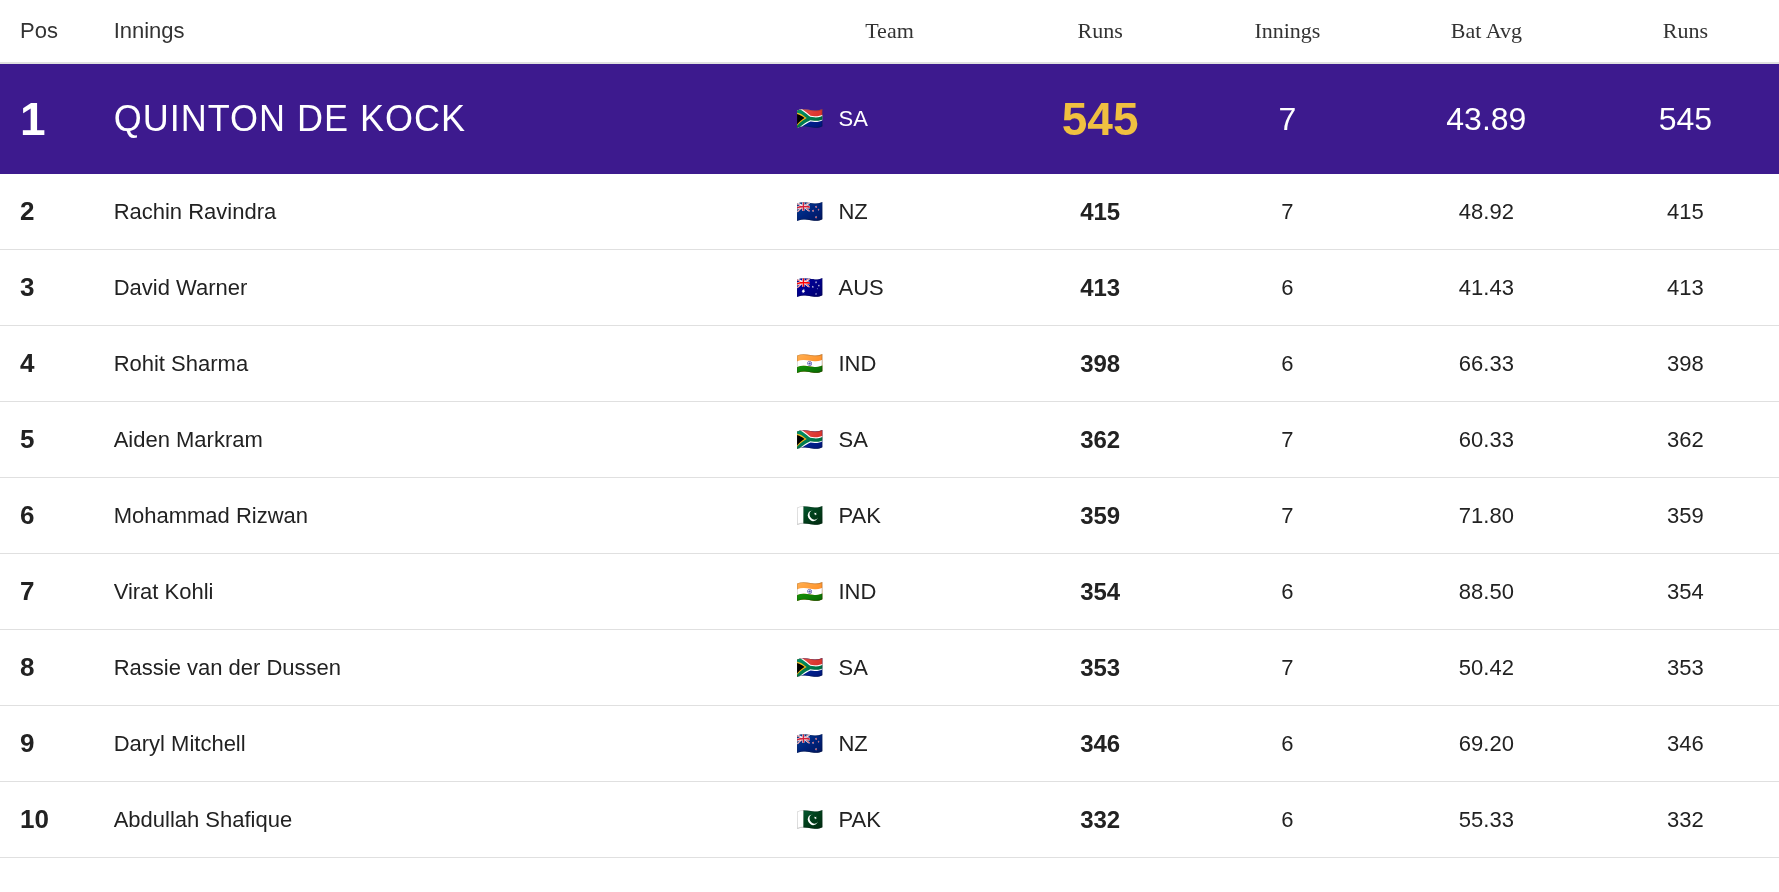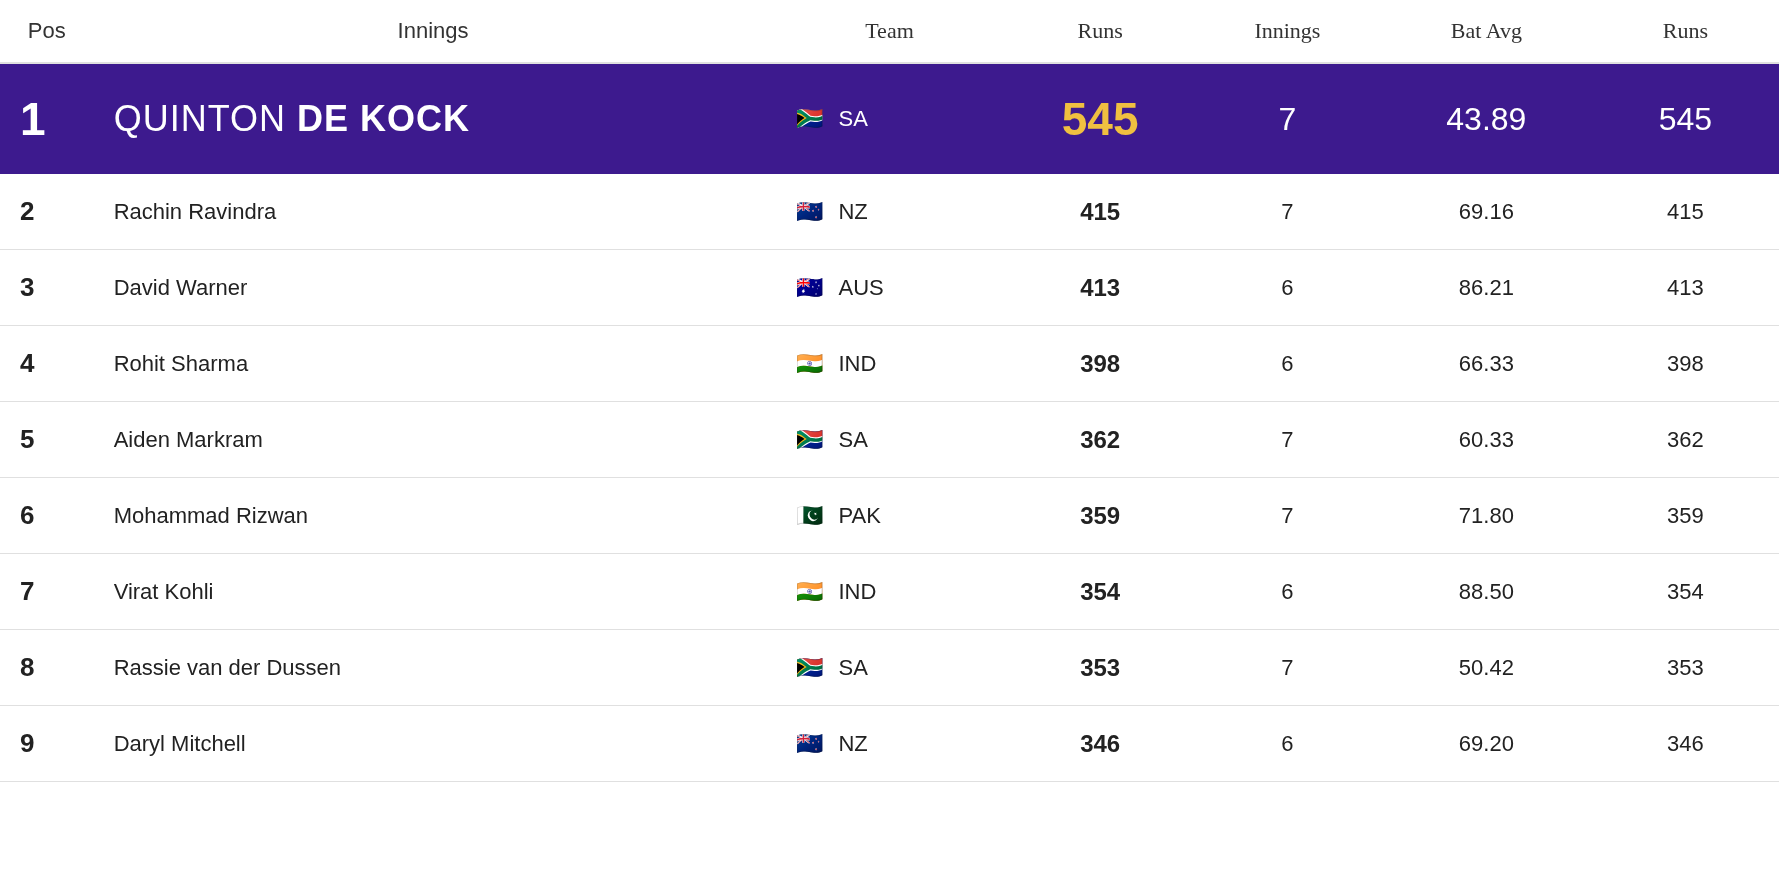--- a/index.html
+++ b/index.html
@@ -16,21 +16,21 @@
     }
     table {
       width: 100%;
       border-collapse: collapse;
     }
     thead tr {
       border-bottom: 2px solid #e0e0e0;
     }
     thead th {
       padding: 18px 20px;
-      text-align: center;
+      text-align: left;
       font-size: 22px;
       font-weight: 400;
       color: #333;
     }
     thead th.right-align {
       text-align: center;
       font-family: Liberation Serif, serif;
     }
     .highlight-row {
       background-color: #3d1a8e;
@@ -48,21 +48,21 @@
       text-align: left;
     }
     .highlight-row .player-name {
       font-size: 36px;
       font-weight: 400;
       color: #fff;
       letter-spacing: 1px;
       text-transform: uppercase;
     }
     .highlight-row .player-name strong {
-      font-weight: 700;
+      font-weight: 400;
     }
     .highlight-row .runs-highlight {
       font-size: 46px;
       font-weight: 900;
       color: #f0c040;
       text-align: center;
     }
     .highlight-row .innings-val, .highlight-row .batavg-val, .highlight-row .runs2-val {
       text-align: center;
       font-size: 32px;
@@ -148,35 +148,35 @@
     <td class="col-pos pos">2</td>
     <td class="col-player">Rachin Ravindra</td>
     <td class="col-team">
             <div class="team-cell">
               <span class="flag">🇳🇿</span>
               <span>NZ</span>
             </div>
           </td>
     <td class="col-runs runs-val">415</td>
     <td class="col-innings innings-val">7</td>
-    <td class="col-batavg batavg-val">69.16</td>
+    <td class="col-batavg batavg-val">48.92</td>
     <td class="col-runs2 runs2-val">415</td>
   </tr>
         <tr class="normal-row">
     <td class="col-pos pos">3</td>
     <td class="col-player">David Warner</td>
     <td class="col-team">
             <div class="team-cell">
               <span class="flag">🇦🇺</span>
               <span>AUS</span>
             </div>
           </td>
     <td class="col-runs runs-val">413</td>
     <td class="col-innings innings-val">6</td>
-    <td class="col-batavg batavg-val">86.21</td>
+    <td class="col-batavg batavg-val">41.43</td>
     <td class="col-runs2 runs2-val">413</td>
   </tr>
         <tr class="normal-row">
     <td class="col-pos pos">4</td>
     <td class="col-player">Rohit Sharma</td>
     <td class="col-team">
             <div class="team-cell">
               <span class="flag">🇮🇳</span>
               <span>IND</span>
             </div>
@@ -248,16 +248,30 @@
     <td class="col-team">
             <div class="team-cell">
               <span class="flag">🇳🇿</span>
               <span>NZ</span>
             </div>
           </td>
     <td class="col-runs runs-val">346</td>
     <td class="col-innings innings-val">6</td>
     <td class="col-batavg batavg-val">69.20</td>
     <td class="col-runs2 runs2-val">346</td>
+  </tr>
+        <tr class="normal-row">
+    <td class="col-pos pos">10</td>
+    <td class="col-player">Abdullah Shafique</td>
+    <td class="col-team">
+            <div class="team-cell">
+              <span class="flag">🇵🇰</span>
+              <span>PAK</span>
+            </div>
+          </td>
+    <td class="col-runs runs-val">332</td>
+    <td class="col-innings innings-val">6</td>
+    <td class="col-batavg batavg-val">55.33</td>
+    <td class="col-runs2 runs2-val">332</td>
   </tr>
       </tbody>
   </table>
 </div>
 
 </body></html>

